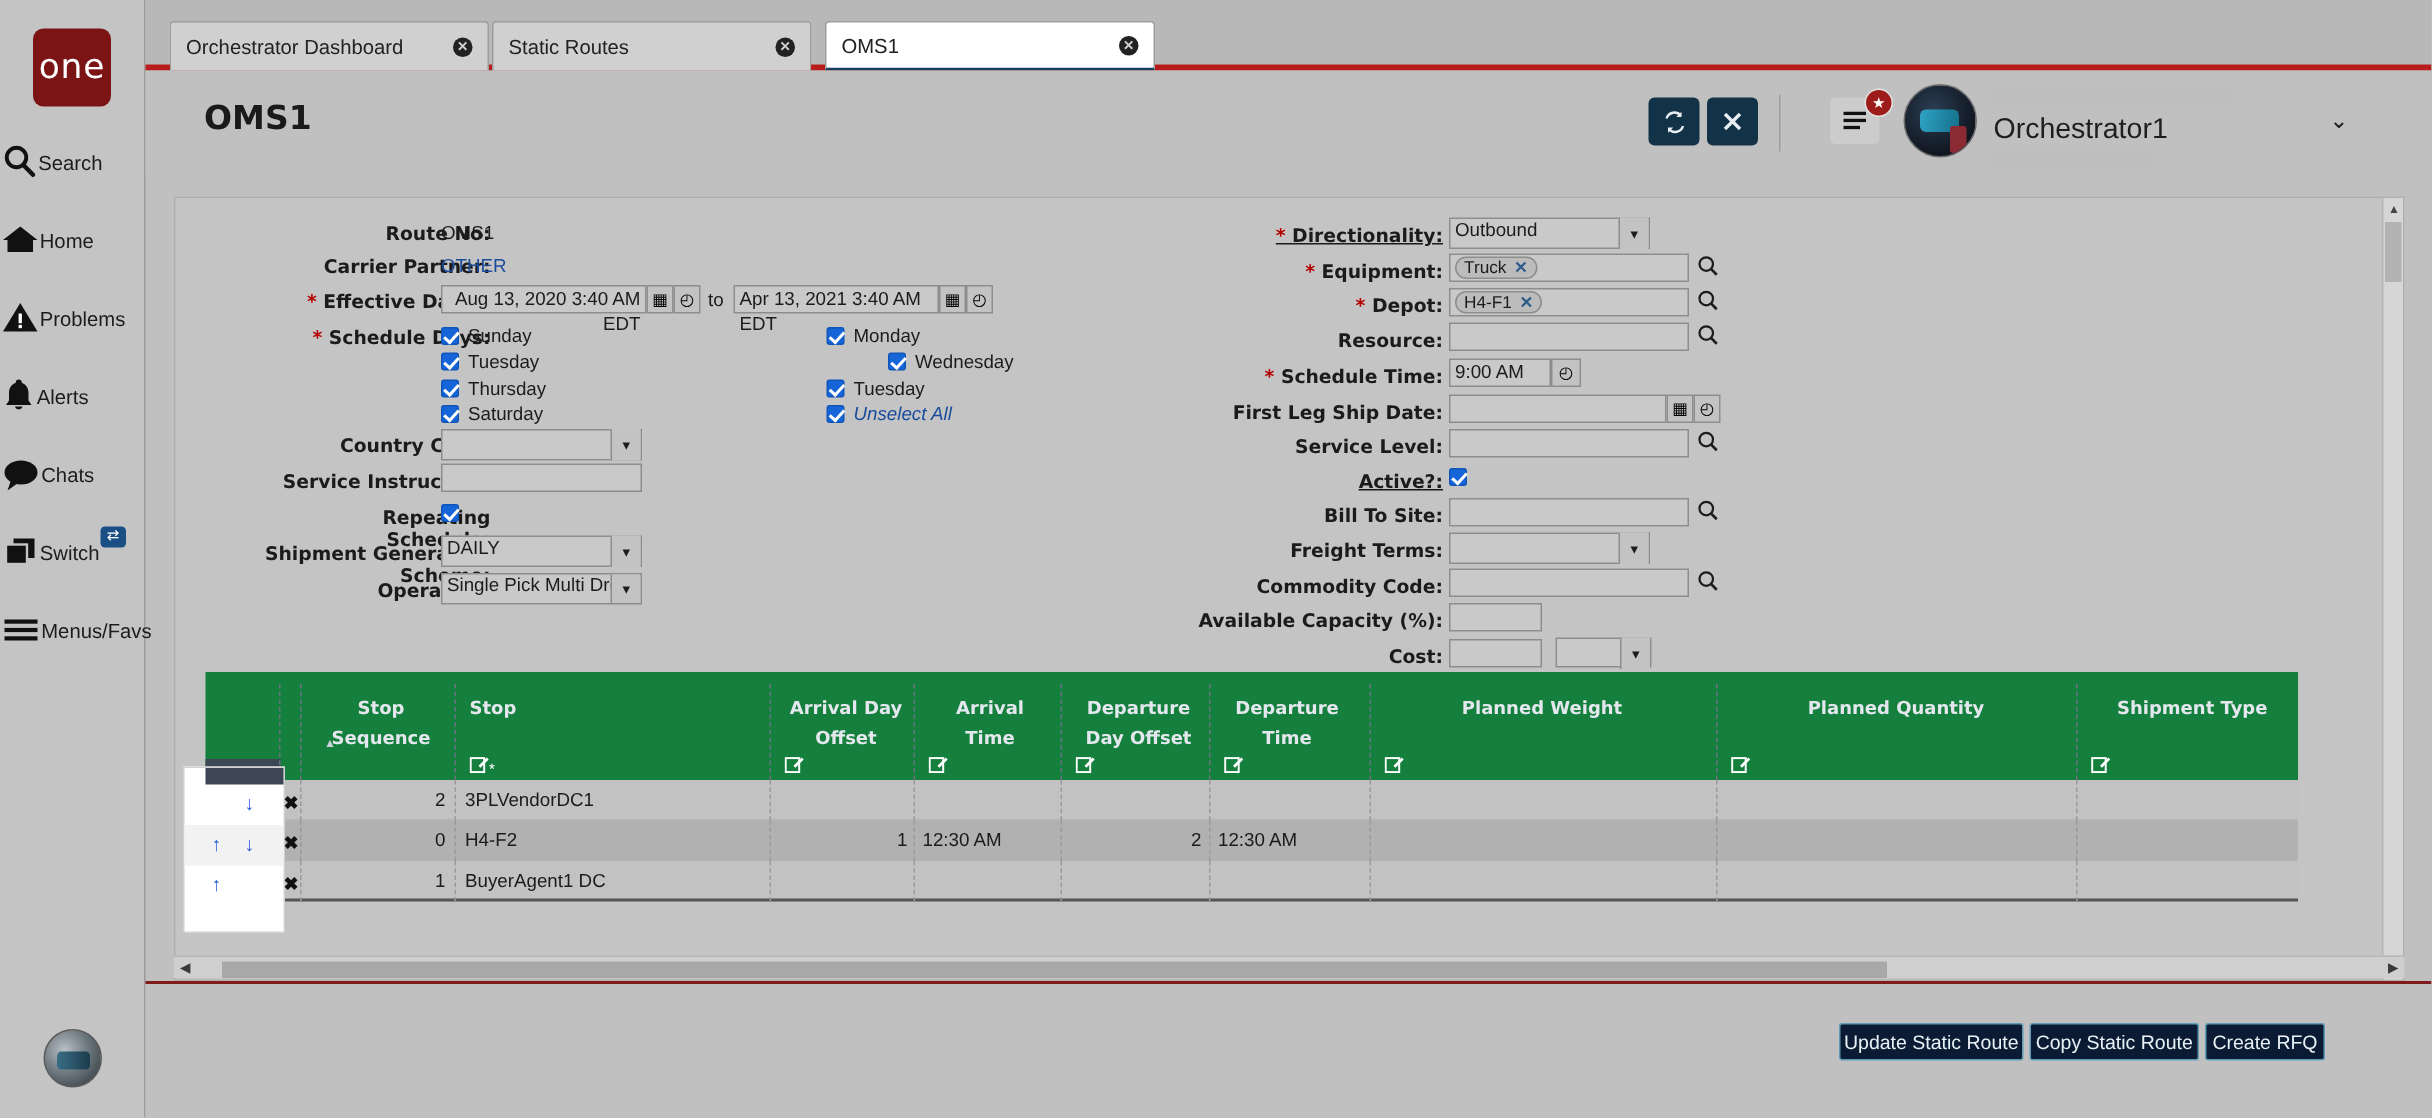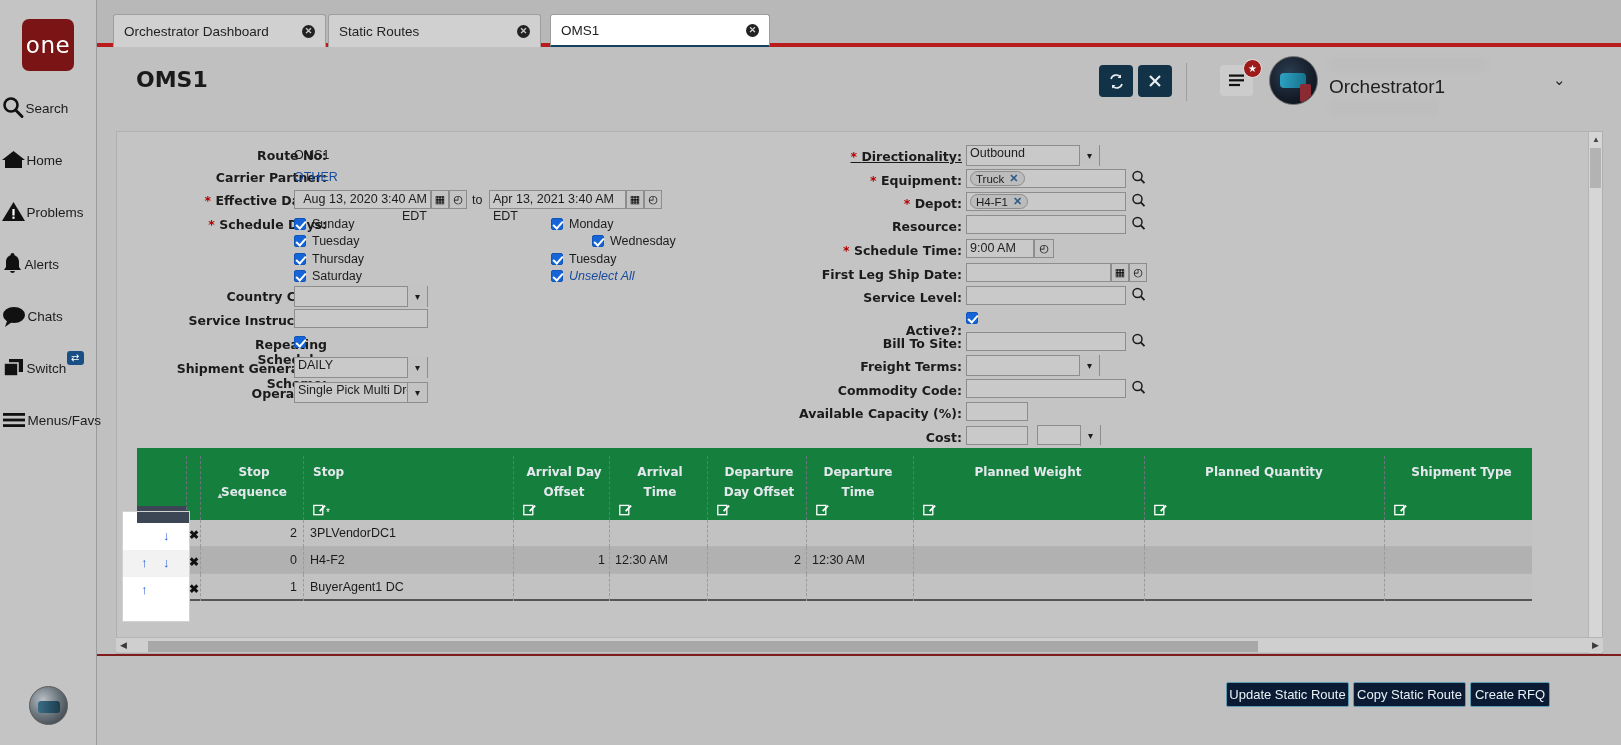--- a/index.html
+++ b/index.html
@@ -529,21 +529,21 @@
 
   <div class="frm-label" style="left:700px; top:158px; width:145px;">Service Level:</div>
   <div class="inp inp-txt" style="left:849px; top:154px; width:160px;"></div>
   <div class="mag" style="left:1014px; top:155px;">
     <svg width="15" height="15" viewBox="0 0 15 15">
         <circle cx="6.5" cy="6" r="4.5" fill="none" stroke="#1c1c1c" stroke-width="1.5"></circle>
         <line x1="9.8" y1="9.4" x2="13.5" y2="13.2" stroke="#1c1c1c" stroke-width="1.8"></line>
       </svg>
   </div>
 
-  <div class="frm-label" style="left:700px; top:191px; width:145px;">Active?:</div>
+  <div class="frm-label" style="left:700px; top:181px; width:145px;text-decoration:underline;">Active?:</div>
   <div class="cbrow" style="left:849px; top:180px;">
       <span class="cb"></span>
     </div>
 
   <div class="frm-label" style="left:700px; top:204px; width:145px;">Bill To Site:</div>
   <div class="inp inp-txt" style="left:849px; top:200px; width:160px;"></div>
   <div class="mag" style="left:1014px; top:201px;">
     <svg width="15" height="15" viewBox="0 0 15 15">
         <circle cx="6.5" cy="6" r="4.5" fill="none" stroke="#1c1c1c" stroke-width="1.5"></circle>
         <line x1="9.8" y1="9.4" x2="13.5" y2="13.2" stroke="#1c1c1c" stroke-width="1.8"></line>

